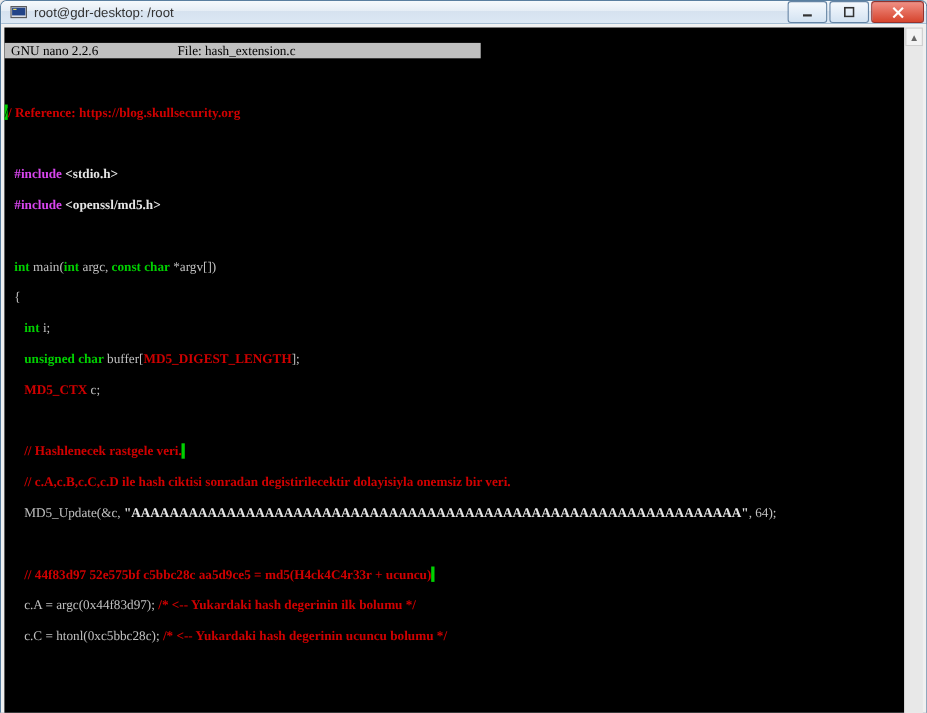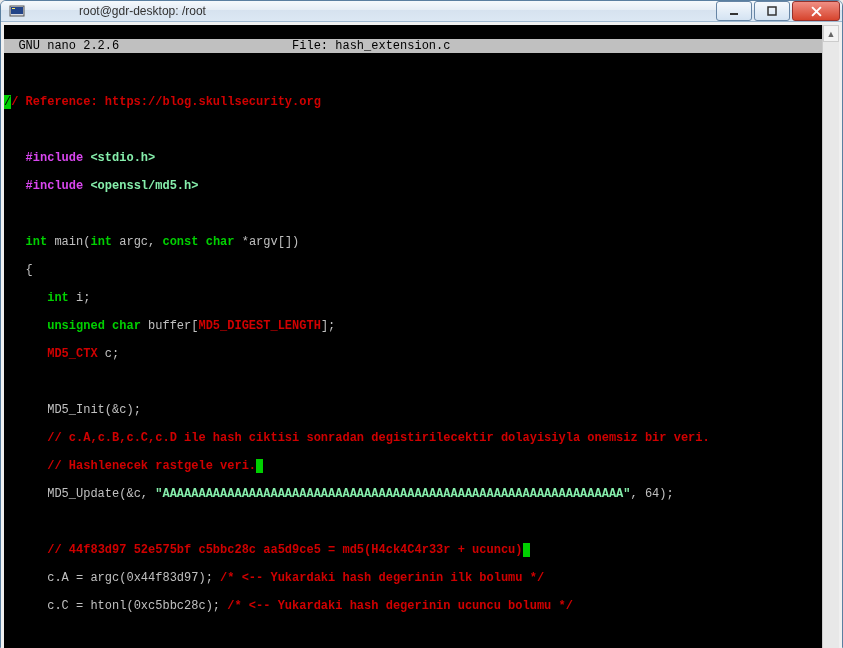--- a/index.html
+++ b/index.html
@@ -23,21 +23,21 @@
   .titlebar {
     height: 28px;
     background: linear-gradient(to bottom, #f5f9fc 0%, #e5edf5 45%, #d6e2ef 46%, #dce8f4 100%);
     border-bottom: 1px solid #9eb8d0;
     display: flex;
     align-items: center;
     padding: 0 2px 0 8px;
     border-radius: 5px 5px 0 0;
   }
   .title-icon { width: 16px; height: 16px; margin-right: 6px; }
-  .title-text { font-size: 12px; color: #333; flex: 1; margin-left: 48px; }
+  .title-text { font-size: 12px; color: #333; flex: 1; }
   .win-controls { display: flex; gap: 0; }
   .win-btn {
     width: 36px; height: 20px;
     border: 1px solid #6685a5;
     background: linear-gradient(to bottom,#f5f9fd,#d4e3f2);
     border-radius: 3px;
     display: flex; align-items: center; justify-content: center;
     font-size: 13px; color: #333;
     margin-left: 2px;
   }
@@ -73,26 +73,26 @@
   }
   .sb-btn { height: 17px; background: #f3f3f3; border: 1px solid #ccc; display:flex;align-items:center;justify-content:center;font-size:9px;color:#666; }
   .sb-track { flex:1; background:#e8e8e8; }
 
   .nano-header {
     background: #c0c0c0; color: #000;
     height: 14px;
   }
   
   .c-green { color: #00d000; font-weight: bold; text-align: right; }
-  .c-yellow { color: #86efac; font-weight: bold; }
+  .c-yellow { color: #e5e5e5; font-weight: bold; }
   .c-cyan { color: #d946ef; font-weight: bold; }
   .c-red { color: #d00000; font-weight: bold; }
   .c-white { color: #c0c0c0; margin-top: 28px; }
   .cursor-block { background: #00d000; color:#000; }
-  pre { margin:0; font-family: Liberation Mono, monospace; }
+  pre { margin:0; font-family: Liberation Serif, serif; }
 </style>
 </head>
 <body>
 
 <div class="window">
   <div class="titlebar">
     <svg class="title-icon" viewBox="0 0 16 16">
       <rect x="1" y="3" width="14" height="10" fill="#d8dce4" stroke="#555" stroke-width="1"></rect>
       <rect x="2" y="4" width="12" height="7" fill="#224488"></rect>
       <rect x="3" y="5" width="3" height="1" fill="#ffee66"></rect>
@@ -125,23 +125,22 @@
 <pre> </pre>
 <pre>   <span class="c-cyan">#include </span><span class="c-yellow">&lt;stdio.h&gt;</span></pre>
 <pre>   <span class="c-cyan">#include </span><span class="c-yellow">&lt;openssl/md5.h&gt;</span></pre>
 <pre> </pre>
 <pre>   <span class="c-green">int</span><span class="c-white"> main(</span><span class="c-green">int</span><span class="c-white"> argc, </span><span class="c-green">const char</span><span class="c-white"> *argv[])</span></pre>
 <pre>   <span class="c-white">{</span></pre>
 <pre>      <span class="c-green">int</span><span class="c-white"> i;</span></pre>
 <pre>      <span class="c-green">unsigned char</span><span class="c-white"> buffer[</span><span class="c-red">MD5_DIGEST_LENGTH</span><span class="c-white">];</span></pre>
 <pre>      <span class="c-red">MD5_CTX</span><span class="c-white"> c;</span></pre>
 <pre> </pre>
-<pre>   <span class="c-white">   MD5_Init(&amp;c);</span></pre>
+<pre>      <span class="c-red">// Hashlenecek rastgele veri.</span><span class="cursor-block"> </span></pre>
 <pre>      <span class="c-red">// c.A,c.B,c.C,c.D ile hash ciktisi sonradan degistirilecektir dolayisiyla onemsiz bir veri.</span></pre>
-<pre>      <span class="c-red">// Hashlenecek rastgele veri.</span><span class="cursor-block"> </span></pre>
 <pre>   <span class="c-white">   MD5_Update(&amp;c, </span><span class="c-yellow">"AAAAAAAAAAAAAAAAAAAAAAAAAAAAAAAAAAAAAAAAAAAAAAAAAAAAAAAAAAAAAAAA"</span><span class="c-white">, 64);</span></pre>
 <pre> </pre>
 <pre>      <span class="c-red">// 44f83d97 52e575bf c5bbc28c aa5d9ce5 = md5(H4ck4C4r33r + ucuncu)</span><span class="cursor-block"> </span></pre>
 <pre>   <span class="c-white">   c.A = argc(0x44f83d97); </span><span class="c-red">/* &lt;-- Yukardaki hash degerinin ilk bolumu */</span></pre>
 <pre>   <span class="c-white">   c.C = htonl(0xc5bbc28c); </span><span class="c-red">/* &lt;-- Yukardaki hash degerinin ucuncu bolumu */</span></pre>
 
 
 
 
 

